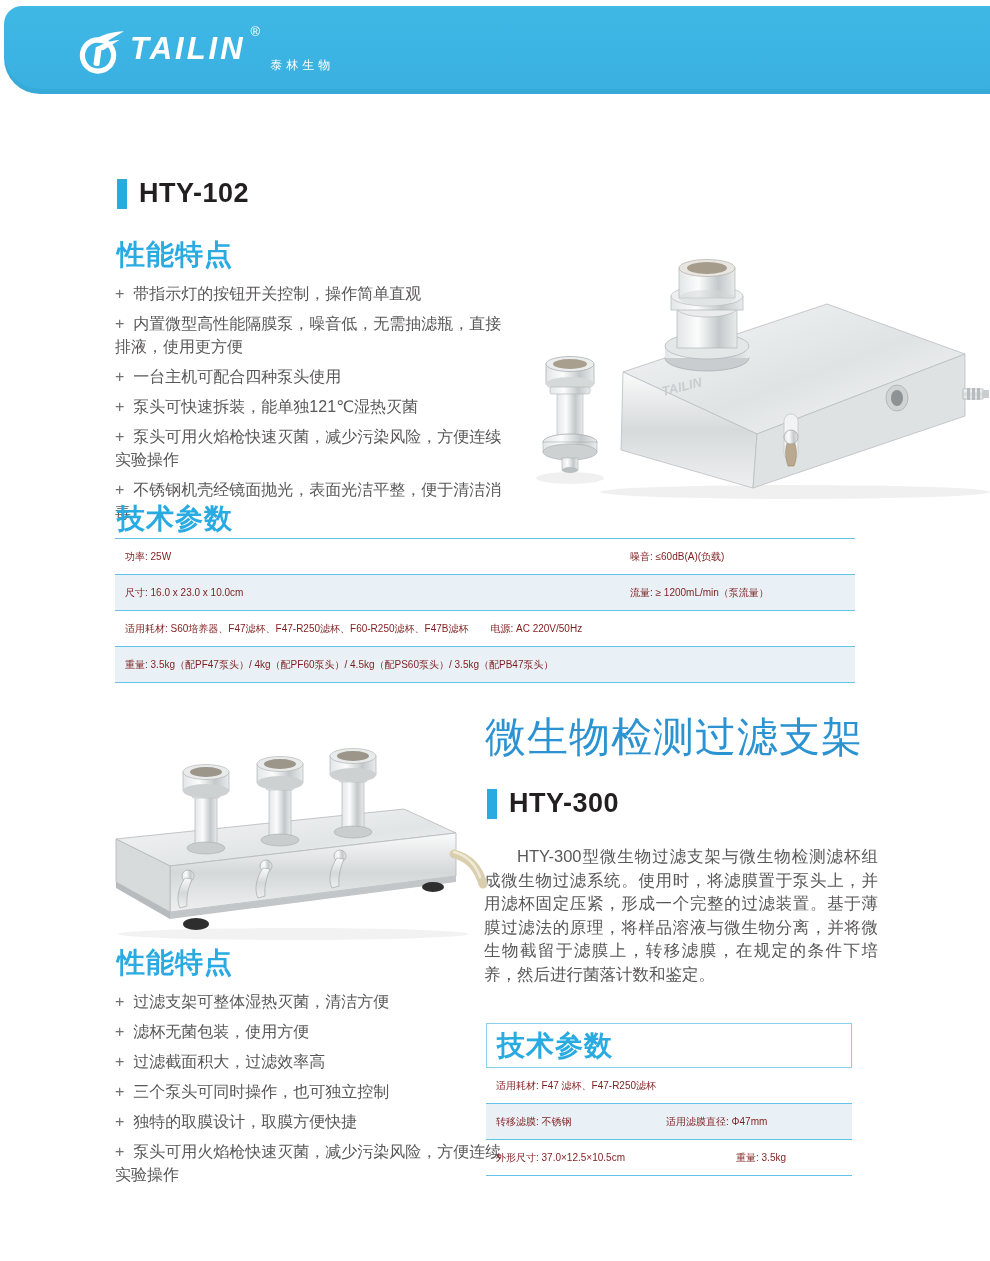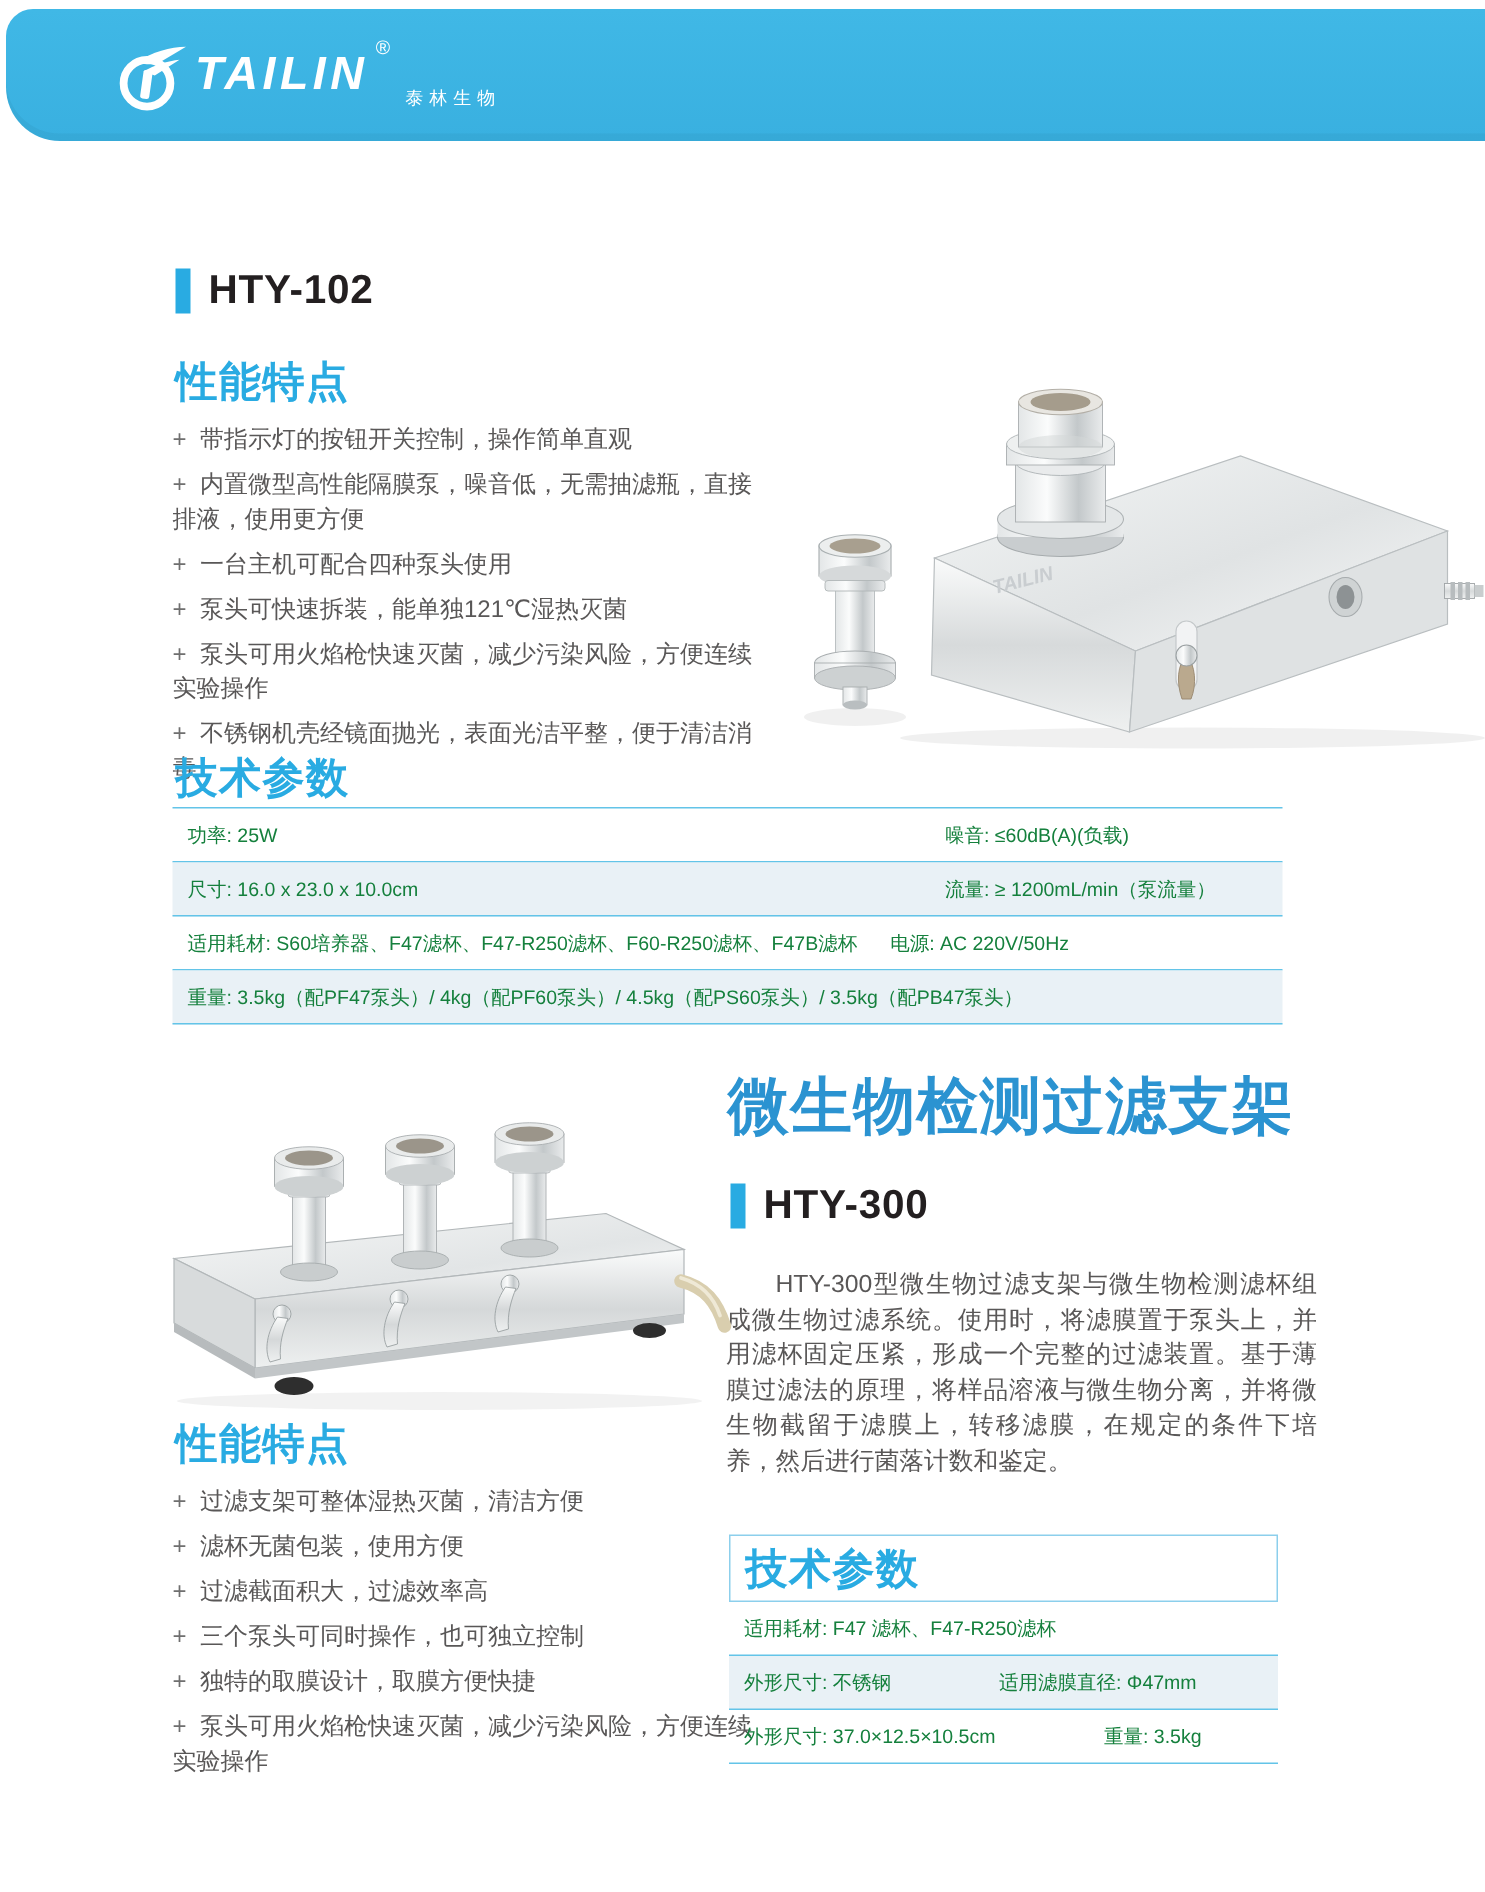--- a/index.html
+++ b/index.html
@@ -19,40 +19,40 @@
   .brand-cn{font-size:12px;color:#ffffff;letter-spacing:4px;margin:35px 0 0 10px;}
 
   
   .model-title{position:absolute;display:flex;align-items:center;}
   .model-bar{width:10px;height:30px;background:#29ABE2;margin-right:12px;flex:none;}
   .model-text{font-size:27px;font-weight:700;color:#231F20;letter-spacing:0.5px;}
   .sec-heading{position:absolute;font-size:28px;font-weight:bold;color:#29ABE2;letter-spacing:1px;}
   .features{position:absolute;font-size:16px;line-height:23px;color:#595757;}
   .feature{margin-bottom:7px;}
   .plus{margin-right:9px;color:#6f6f6f;}
-  .spec-table{position:absolute;font-size:13px;color:#15803d;}
+  .spec-table{position:absolute;font-size:10px;color:#7f1d1d;}
   .spec-table.topline{border-top:1px solid #63C4E8;}
   .spec-row{display:flex;align-items:center;min-height:36px;box-sizing:border-box;
             padding:2px 10px;border-bottom:1px solid #63C4E8;white-space:nowrap;}
   .spec-row.shaded{background:#E9F1F6;}
   .w505{width:505px;flex:none;}
   .w170{width:170px;flex:none;}
   .w240{width:240px;flex:none;}
   .gap22{margin-right:22px;}
 
   
   #t102{left:117px;top:178px;}
   #f102-heading{left:117px;top:236px;}
   #f102{left:115px;top:282px;width:398px;}
   #img102{position:absolute;left:495px;top:246px;}
   #s102-heading{left:117px;top:500px;}
   #table102{left:115px;top:538px;width:740px;}
 
   
-  #h300-cat{position:absolute;left:485px;top:710px;font-size:41px;font-weight:700;
+  #h300-cat{position:absolute;left:485px;top:710px;font-size:41px;font-weight:400;
             color:#2B93D1;letter-spacing:1px;}
   #t300{left:487px;top:788px;justify-content:space-between;}
   #h300-desc{position:absolute;left:484px;top:845px;width:394px;font-size:16.5px;
              line-height:23.5px;color:#595757;text-align:justify;text-indent:2em;}
   #img300{position:absolute;left:88px;top:736px;}
   #f300-heading{left:117px;top:944px;}
   #f300{left:115px;top:990px;width:388px;}
   #s300-headingbox{position:absolute;left:486px;top:1023px;width:366px;height:45px;
                    box-sizing:border-box;border:1px solid #8CCFEC;
                    display:flex;align-items:center;padding-left:10px;}
@@ -285,21 +285,21 @@
 
   <div id="s300-headingbox">
     <span class="sec-heading">技术参数</span>
   </div>
 
   <div class="spec-table" id="table300">
     <div class="spec-row">
       <span>适用耗材: F47 滤杯、F47-R250滤杯</span>
     </div>
     <div class="spec-row shaded">
-      <span class="w170">外形尺寸: 不锈钢</span>
+      <span class="w170">转移滤膜: 不锈钢</span>
       <span>适用滤膜直径: Φ47mm</span>
     </div>
     <div class="spec-row">
       <span class="w240">外形尺寸: 37.0×12.5×10.5cm</span>
       <span>重量: 3.5kg</span>
     </div>
   </div>
 
 </div>
 

